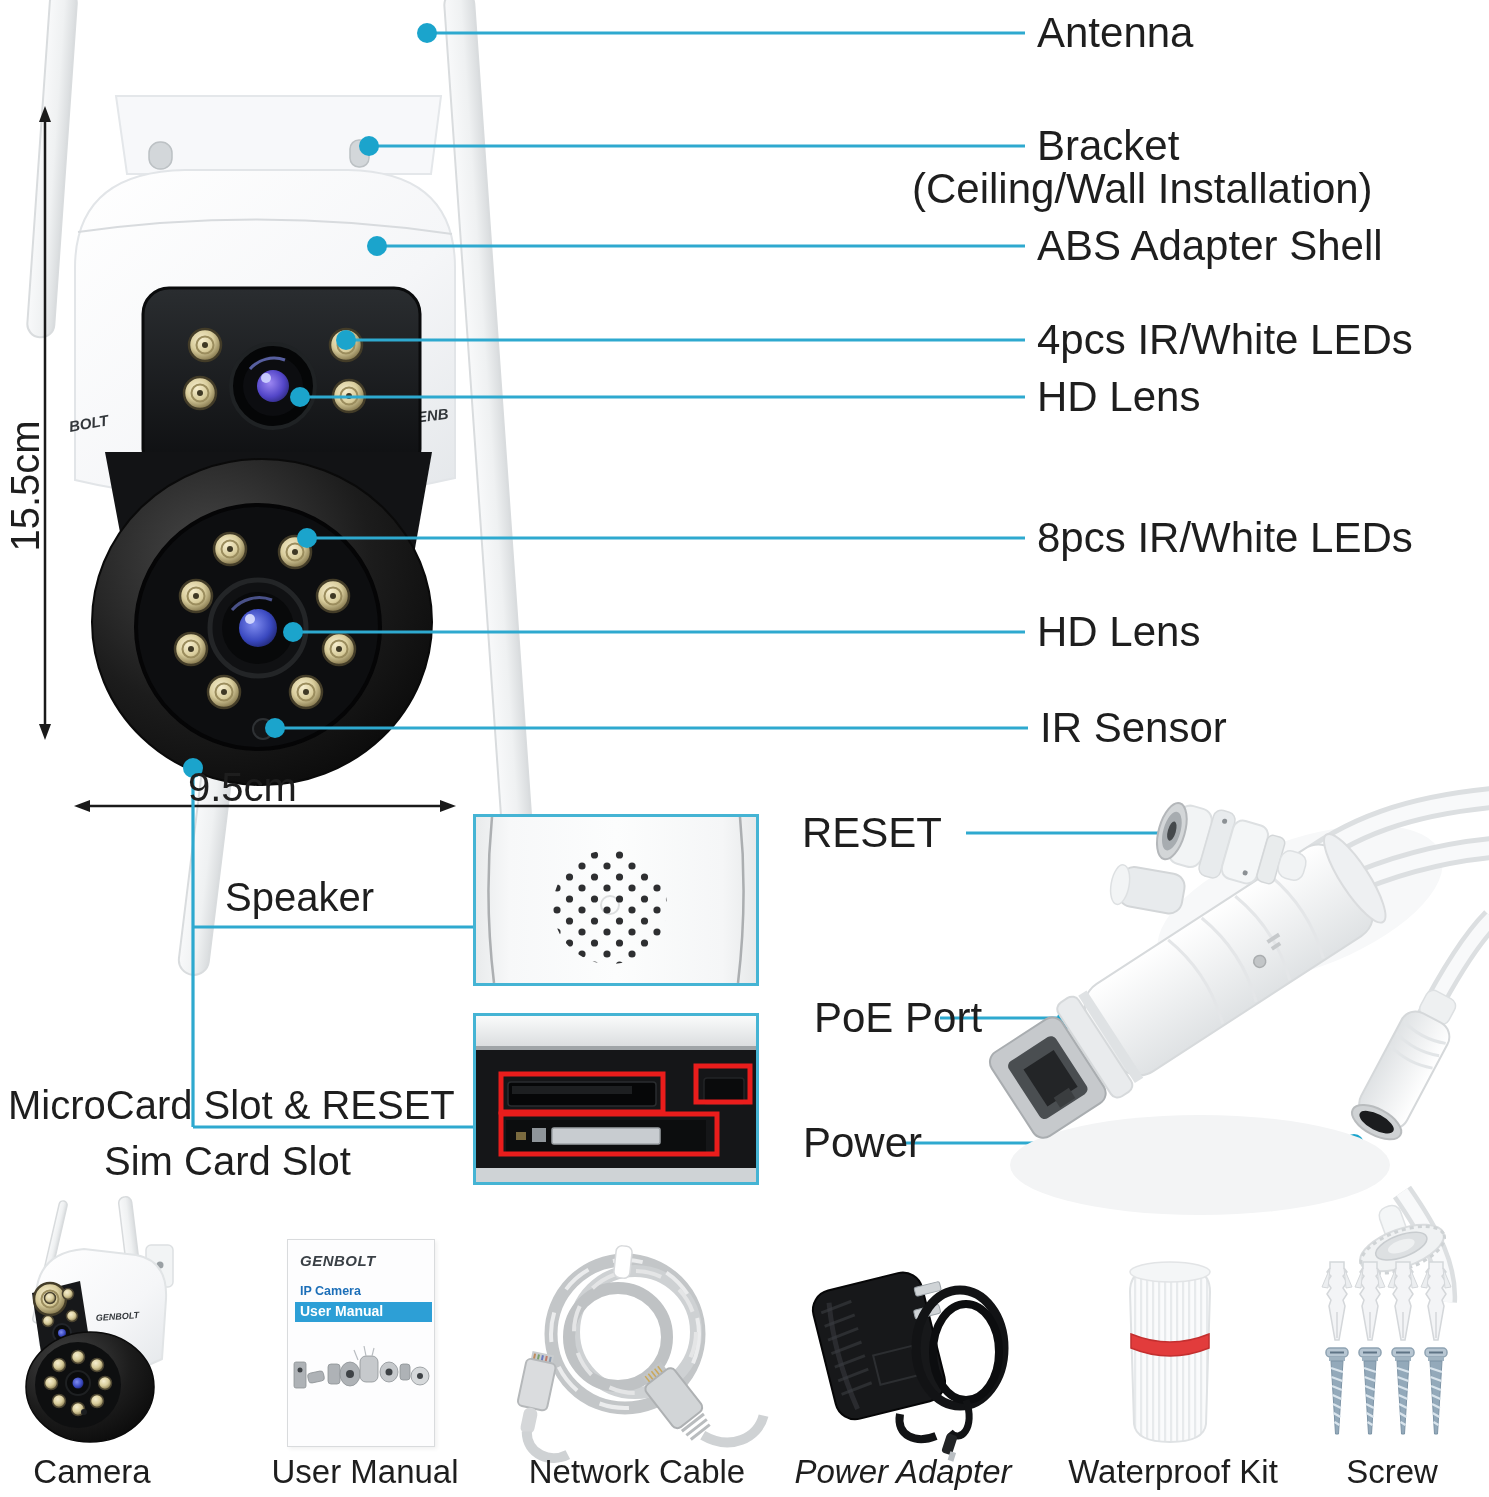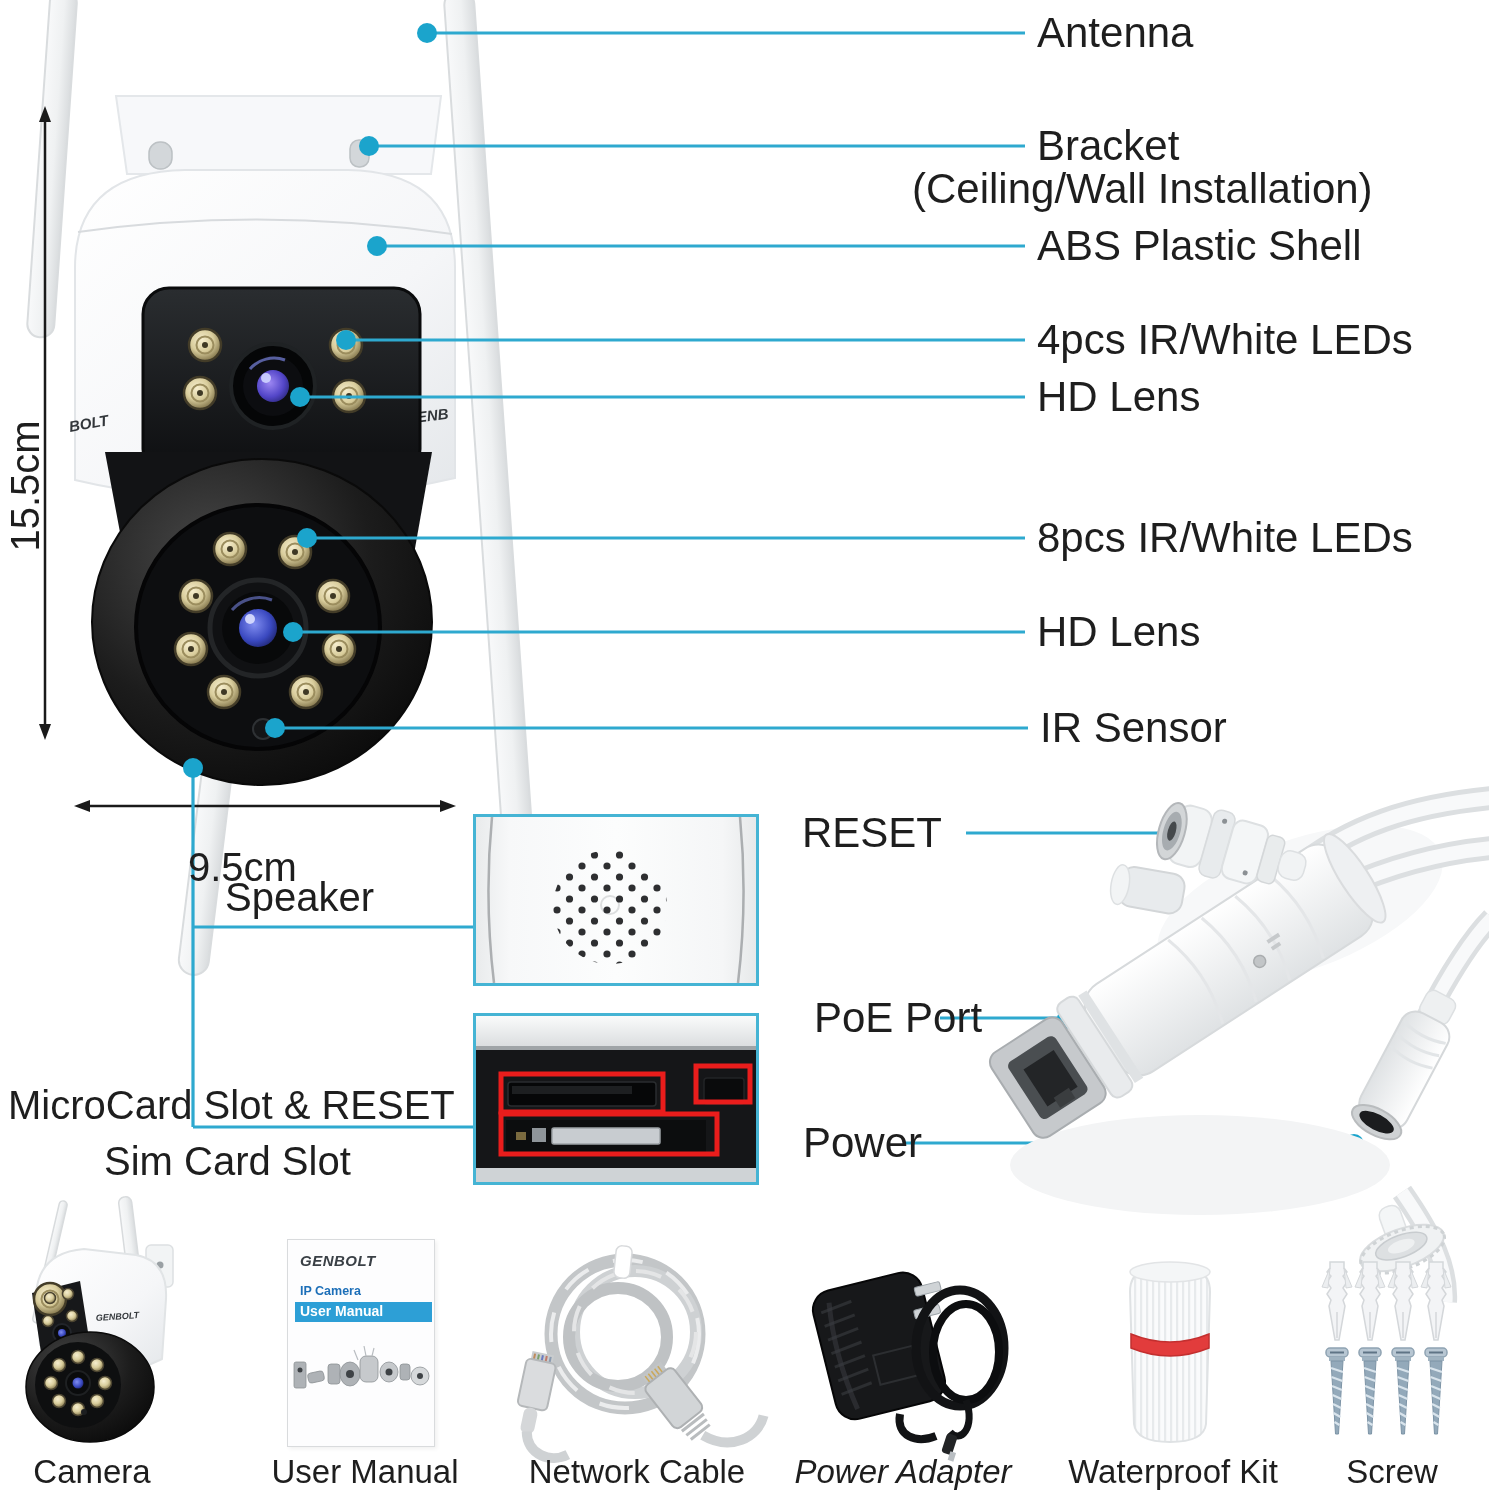--- a/index.html
+++ b/index.html
@@ -461,31 +461,31 @@
           <circle cx="97" cy="32" r="3.5"></circle>
           <circle cx="128" cy="36" r="3"></circle>
           <circle cx="8" cy="30" r="2.5"></circle>
     </g>
   </svg>
 </div>
 
 <div class="lbl" style="left:1037px;top:10px;">Antenna</div>
 <div class="lbl" style="left:1037px;top:123px;">Bracket</div>
 <div class="lbl" style="left:868px;top:166px;margin-left:44px;">(Ceiling/Wall Installation)</div>
-<div class="lbl" style="left:1037px;top:223px;">ABS Plastic Shell</div>
+<div class="lbl" style="left:1037px;top:223px;">ABS Adapter Shell</div>
 <div class="lbl" style="left:1037px;top:317px;">4pcs IR/White LEDs</div>
 <div class="lbl" style="left:1037px;top:374px;">HD Lens</div>
 <div class="lbl" style="left:1037px;top:515px;">8pcs IR/White LEDs</div>
 <div class="lbl" style="left:1037px;top:609px;">HD Lens</div>
 <div class="lbl" style="left:1040px;top:705px;">IR Sensor</div>
 <div class="lbl" style="left:802px;top:810px;">RESET</div>
 <div class="lbl" style="left:802px;top:995px;margin-left:12px;">PoE Port</div>
 <div class="lbl" style="left:803px;top:1120px;">Power</div>
 <div class="lbl mid" style="left:225px;top:874px;">Speaker</div>
-<div class="lbl dim" style="left:188px;top:844px;">9.5cm</div>
+<div class="lbl dim" style="left:188px;top:764px;">9.5cm</div>
 <div class="lbl dim rot" style="left:-72px;top:463px;">15.5cm</div>
 <div class="lbl mid" style="left:8px;top:1082px;">MicroCard Slot &amp; RESET</div>
 <div class="lbl mid" style="left:104px;top:1138px;">Sim Card Slot</div>
 
 <div class="lbl small" style="left:92px;top:1453px;">Camera</div>
 <div class="lbl small" style="left:365px;top:1453px;">User Manual</div>
 <div class="lbl small" style="left:637px;top:1453px;">Network Cable</div>
 <div class="lbl small" style="left:903px;top:1453px;font-style:italic;">Power Adapter</div>
 <div class="lbl small" style="left:1173px;top:1453px;">Waterproof Kit</div>
 <div class="lbl small" style="left:1392px;top:1453px;">Screw</div>

